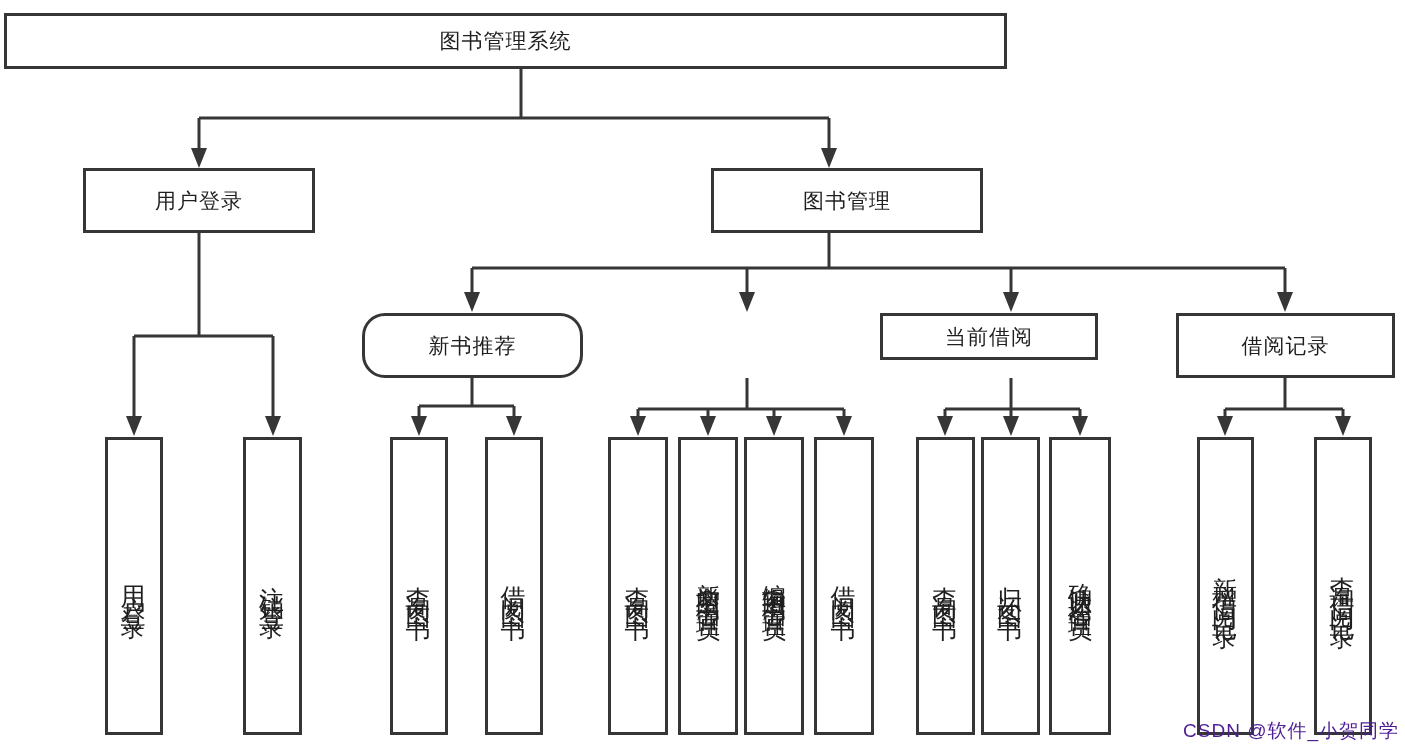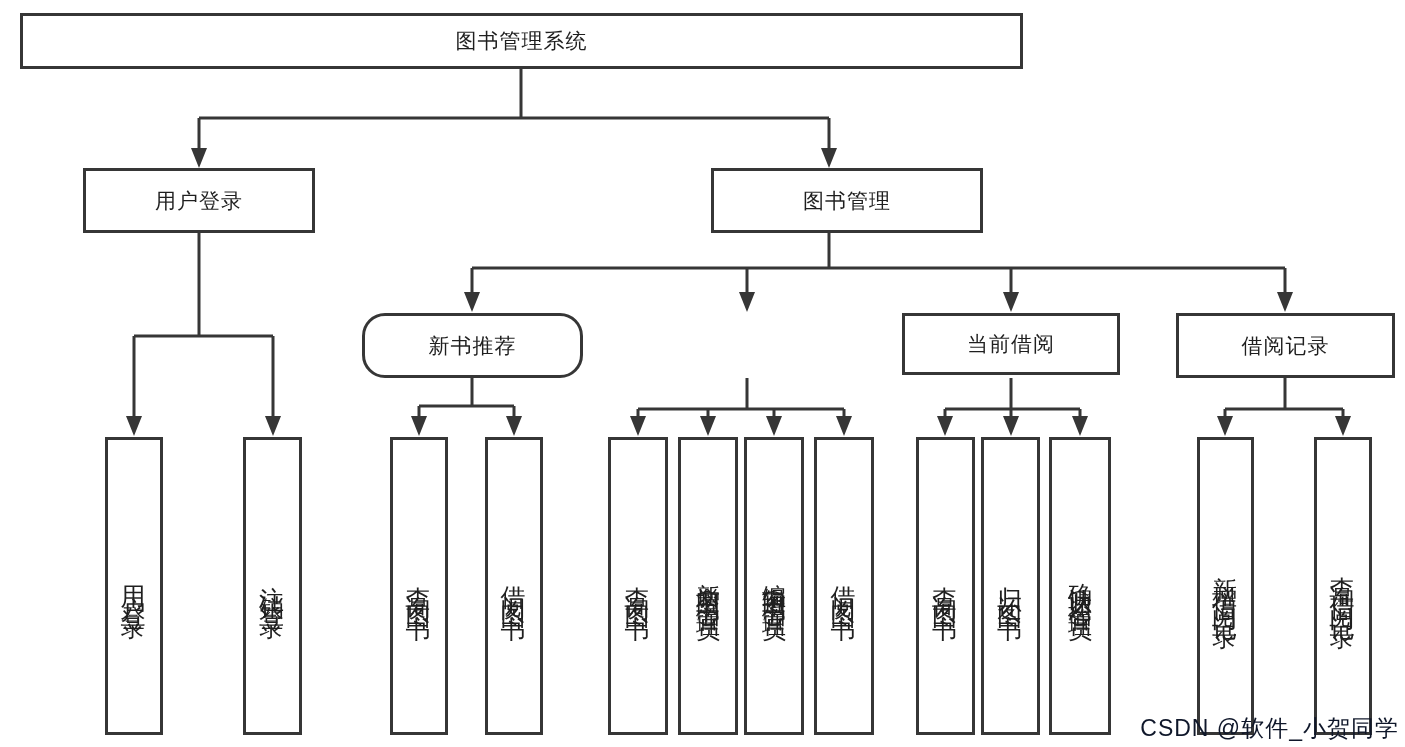--- a/index.html
+++ b/index.html
@@ -33,26 +33,26 @@
     writing-mode: vertical-rl;
     text-orientation: mixed;
     font-size: 25px;
     letter-spacing: 10px;
     top: 437px;
     height: 298px;
   }
   .box.v.long { font-size: 24px; letter-spacing: 5px; }
 
   
-  .n-root        { left: 20px;   top: 13px;  width: 1003px; height: 56px; font-size: 22px; }
+  .n-root        { left: 4px;   top: 13px;  width: 1003px; height: 56px; font-size: 22px; }
   .n-user-login  { left: 83px;   top: 168px; width: 232px;  height: 65px; }
   .n-book-mgmt   { left: 711px;  top: 168px; width: 272px;  height: 65px; }
   .n-new-rec     { left: 362px;  top: 313px; width: 221px;  height: 65px; border-radius: 23px; }
   .n-borrowing   { left: 637px;  top: 313px; width: 220px;  height: 65px; }
-  .n-current     { left: 902px;  top: 313px; width: 218px;  height: 62px; }
+  .n-current     { left: 880px;  top: 313px; width: 218px;  height: 47px; }
   .n-records     { left: 1176px; top: 313px; width: 219px;  height: 65px; }
 
   
   .lf-user-login     { left: 105px;  width: 58px; }
   .lf-logout         { left: 243px;  width: 59px; }
   .lf-query-1        { left: 390px;  width: 58px; }
   .lf-borrow-1       { left: 485px;  width: 58px; }
   .lf-query-2        { left: 608px;  width: 60px; }
   .lf-add-books      { left: 678px;  width: 60px; }
   .lf-edit-books     { left: 744px;  width: 60px; }
@@ -60,22 +60,22 @@
   .lf-query-3        { left: 916px;  width: 59px; }
   .lf-return         { left: 981px;  width: 59px; }
   .lf-confirm-return { left: 1049px; width: 62px; }
   .lf-add-record     { left: 1197px; width: 57px; }
   .lf-query-record   { left: 1314px; width: 58px; }
 
   .watermark {
     position: absolute;
     right: 6px;
     bottom: 3px;
-    font-size: 23px;
-    color: #0f172a;
+    font-size: 19px;
+    color: #4c1d95;
     z-index: 2;
     letter-spacing: 1px;
   }
 </style>
 </head>
 <body>
 
 <div class="stage">
 
   <svg class="wires" viewBox="0 0 1405 747" xmlns="http://www.w3.org/2000/svg" aria-hidden="true">

